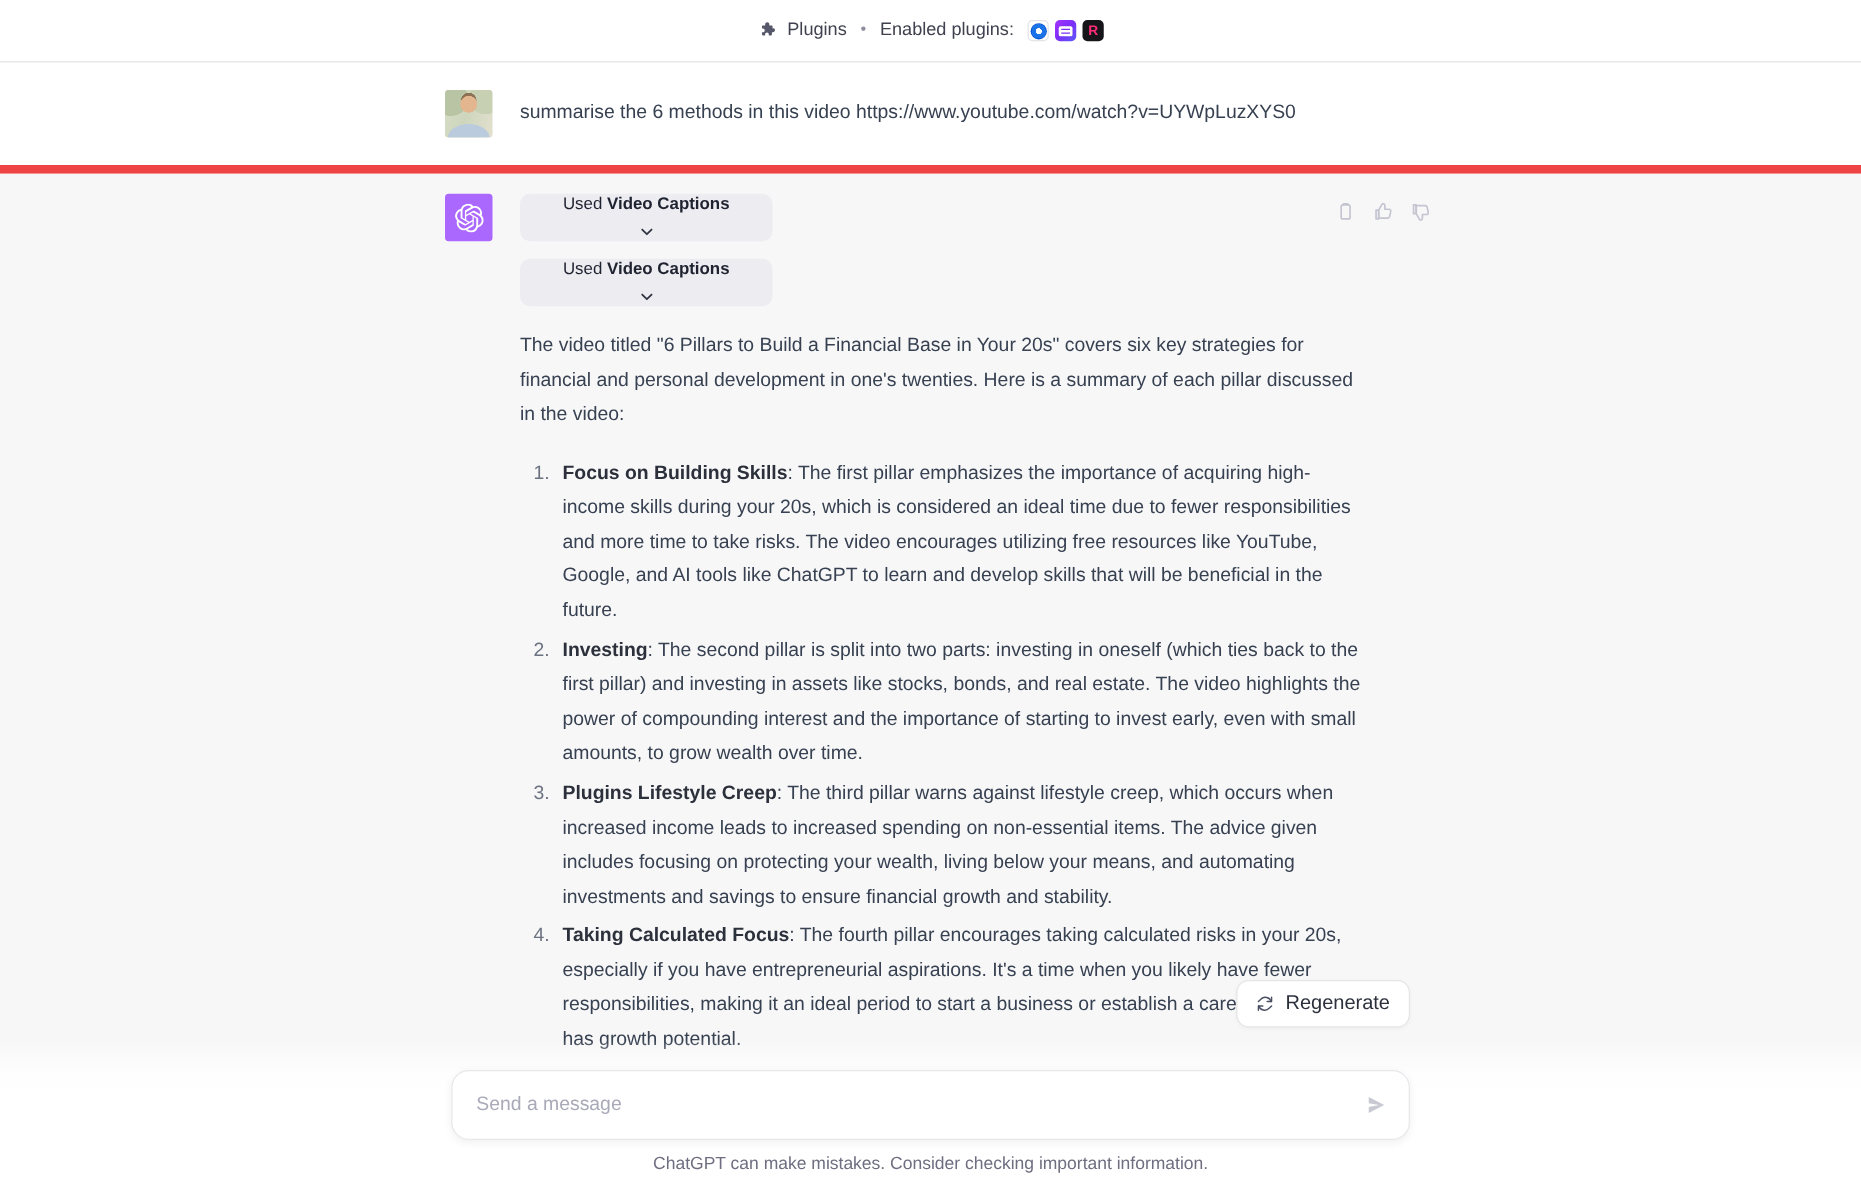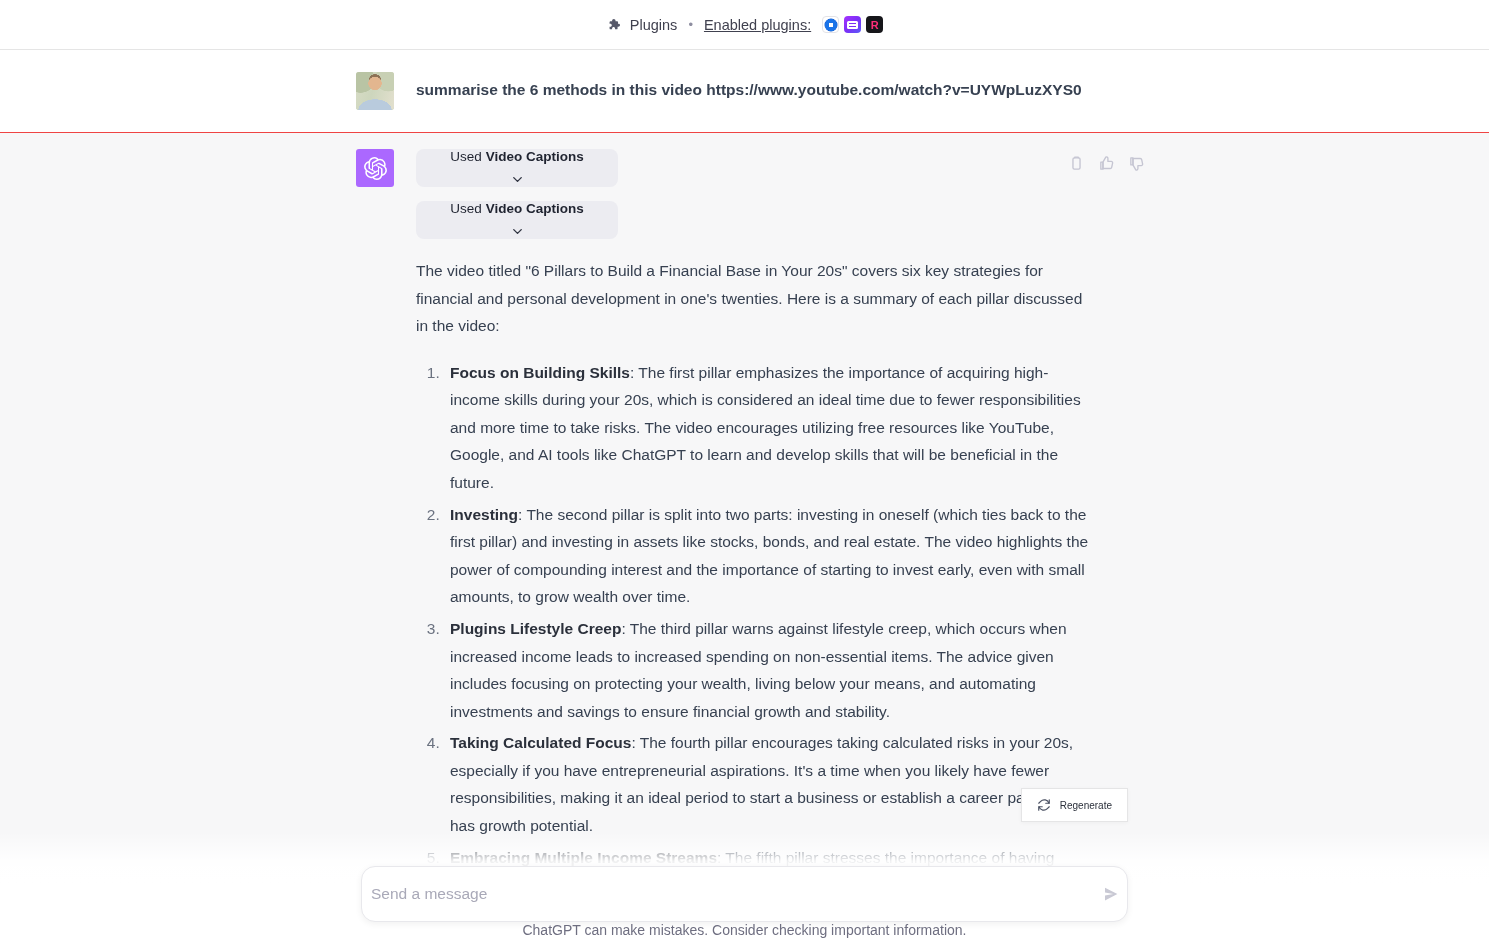--- a/index.html
+++ b/index.html
@@ -13,25 +13,25 @@
   .app { position: relative; width: 1489px; height: 944px; overflow: hidden; background:#fff; }
 
   
   .header {
     height: 50px; width: 100%;
     border-bottom: 1px solid #e5e5e5;
     display: flex; align-items: center; justify-content: center;
     background: #fff;
     position: relative; z-index: 5;
   }
-  .header-inner { display: flex; align-items: center; gap: 9px; font-size: 14.5px; color: #40414f; }
+  .header-inner { display: flex; align-items: flex-start; gap: 9px; font-size: 14.5px; color: #40414f; }
   .puzzle-icon { display:flex; align-items:center; color:#565869; }
   .hdr-label { color:#40414f; font-size:14.5px; }
   .hdr-dot { color:#8e8ea0; font-size: 13px; line-height:1; padding: 0 2px; }
-  .hdr-enabled { color:#40414f; font-size:14.5px;text-decoration:underline; }
+  .hdr-enabled { color:#40414f; font-size:14.5px; }
   .plugin-icons { display:flex; align-items:center; gap:5px; margin-left:2px; }
   .pl-icon { width:17px; height:17px; border-radius:4px; display:block; position:relative; overflow:hidden; }
   .pl-1 { background:#ffffff; border:1px solid #e3e3e8; }
   .pl-1::after{
     content:""; position:absolute; left:50%; top:50%; transform:translate(-50%,-50%);
     width:13px; height:13px; border-radius:50%;
     background: radial-gradient(circle at 50% 50%, #ffffff 0 26%, #1a73e8 27% 62%, #0b57d0 63% 100%);
   }
   .pl-2 { background:linear-gradient(135deg,#a633ff 0%,#7b2ff7 50%,#5b5bf7 100%); }
   .pl-2::after{
@@ -45,21 +45,21 @@
   }
   .pl-3 { background:#16161a; }
   .pl-3::after{
     content:"R"; position:absolute; inset:0; color:#ff2d78;
     font-family:"Liberation Sans", sans-serif; font-weight:700; font-size:11px;
     display:flex; align-items:center; justify-content:center;
   }
 
   
   .row { width:100%; display:flex; justify-content:center; }
-  .row-user { background:#ffffff; border-bottom:1px solid #ef4444;font-weight:bold; }
+  .row-user { background:#ffffff; border-bottom:7px solid #ef4444; }
   .row-assistant { background:#f7f7f8; }
   .row-inner { width:100%; max-width:1489px; display:flex; padding: 0; position:relative; }
   .msg { display:flex; gap: 22px; padding: 22px 0 22px 0; margin-left: 356px; width: 734px; position:relative; }
 
   .avatar { width:38px; height:38px; border-radius:3px; flex:0 0 38px; overflow:hidden; }
   .avatar-user {
     background:
       radial-gradient(circle at 50% 34%, #e9c9a8 0 13%, rgba(233,201,168,0) 14%),
       linear-gradient(#cfd9c2, #c2cdb4);
     position:relative;
@@ -114,30 +114,30 @@
   .bottom {
     position:absolute; left:0; right:0; bottom:0; height: 112px;
     background: linear-gradient(to bottom, rgba(247,247,248,0) 0%, rgba(255,255,255,0.92) 26%, #ffffff 46%);
     z-index: 10;
     display:flex; flex-direction:column; align-items:center; justify-content:flex-end;
     padding-bottom: 6px;
   }
   .regen-wrap { position:absolute; right:361px; bottom:122px; z-index:12; }
   .regen {
     display:inline-flex; align-items:center; gap:9px;
-    background:#ffffff; border:1px solid #e5e5e6; border-radius:0;
-    padding: 9px 15px; font-size:10px; color:#2b303b; cursor:pointer;
+    background:#ffffff; border:1px solid #e5e5e6; border-radius:10px;
+    padding: 9px 15px; font-size:16px; color:#2b303b; cursor:pointer;
     box-shadow: 0 1px 4px rgba(0,0,0,0.04);
   }
   .composer {
     width: 767px; height: 56px;
     background:#ffffff; border:1px solid #e8e8ec; border-radius:14px;
     box-shadow: 0 2px 7px rgba(0,0,0,0.06);
-    display:flex; align-items:center; padding: 0 7px;
-    margin-bottom: 0;
+    display:flex; align-items:center; padding: 0 17px;
+    margin-bottom: 10px;
   }
   .composer-input {
     flex:1 1 auto; border:0; outline:none; background:transparent;
     font-family:"Liberation Sans", sans-serif; font-size:15.5px; color:#374151;
   }
   .composer-input::placeholder { color:#a9a9b8; }
   .send-btn { color:#c9c9d4; display:flex; align-items:center; cursor:pointer; padding-left:8px; }
   .footnote { font-size:14px; color:#6e6e80; text-align:center; }
 </style>
 </head>

